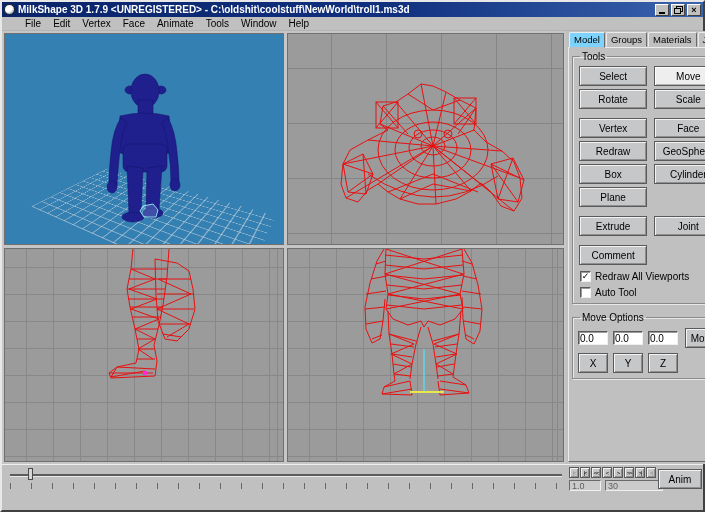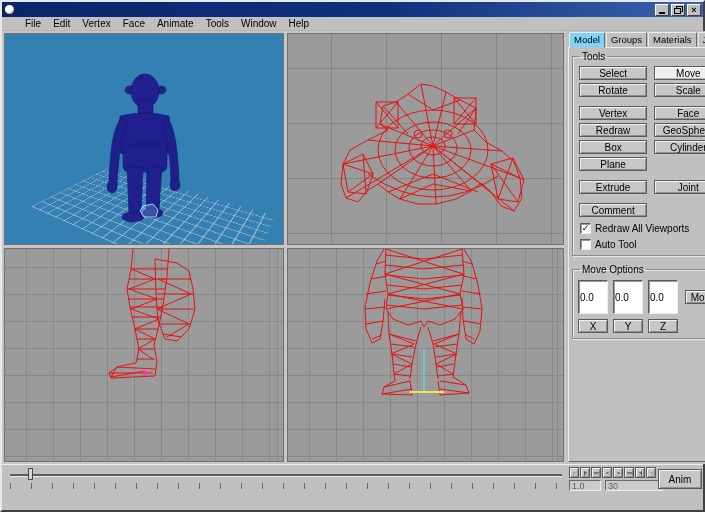--- a/index.html
+++ b/index.html
@@ -54,30 +54,30 @@
   .sidepanel { flex:1; display:flex; flex-direction:column; background:#c0c0c0; padding:1px 2px 2px 2px; }
   .tabs { display:flex; height:15px; padding-left:1px; }
   .tab { font-size:9.5px; padding:1px 4px 0 4px; margin-right:1px; background:#c0c0c0; color:#000;
     border:1px solid; border-color:#ececec #6a6a6a #c0c0c0 #ececec; border-radius:2px 2px 0 0; white-space:nowrap; }
   .tab.active { background:#7dd3fc; font-weight:normal; position:relative; z-index:2; margin-bottom:-1px; }
   .panelbody { flex:1; border:1px solid; border-color:#ececec #6a6a6a #6a6a6a #ececec; padding:3px 3px 0 3px; background:#c0c0c0; }
   fieldset { border:1px solid #8a8a8a; box-shadow:1px 1px 0 #e8e8e8 inset, 1px 1px 0 #e8e8e8; padding:3px 3px 5px 3px; margin-bottom:8px; }
   legend { font-size:10px; padding:0 2px; margin-left:4px; color:#000; }
   .tgrid { display:grid; grid-template-columns:1fr 1fr; gap:3px 7px; padding:1px 3px; }
   .spacer2 { grid-column:1 / span 2; height:3px; }
-  .btn95 { background:#c6c7c9; color:#000; font-size:10px; font-family:"Liberation Sans",sans-serif; height:14px;
+  .btn95 { background:#c6c7c9; color:#000; font-size:10px; font-family:"Liberation Sans",sans-serif; height:20px;
     border:1px solid #5a5a5a; box-shadow: inset 1px 1px 0 #f2f2f2, inset -1px -1px 0 #8f8f8f;
     display:flex; align-items:center; justify-content:center; cursor:default; white-space:nowrap; }
   .btn95.active-tool { background:#eeeeee; box-shadow: inset 1px 1px 0 #ffffff, inset -1px -1px 0 #b5b5b5; }
   .checkrow { display:flex; align-items:center; gap:4px; margin:5px 2px 0 4px; font-size:10px; }
   .checkbox { width:11px; height:11px; background:#fff; border:1px solid; border-color:#5a5a5a #efefef #efefef #5a5a5a;
     box-shadow: inset 1px 1px 0 #9a9a9a; font-size:9px; line-height:9px; text-align:center; color:#000; flex:0 0 11px; }
   .mo-row { display:flex; gap:5px; padding:2px 2px 0 2px; align-items:center; }
   .mo-input { width:30px; height:14px; background:#fff; border:1px solid; border-color:#5a5a5a #efefef #efefef #5a5a5a;
-    box-shadow: inset 1px 1px 0 #9a9a9a; font-size:10px; padding:16px 1px; font-family:"Liberation Sans",sans-serif; }
+    box-shadow: inset 1px 1px 0 #9a9a9a; font-size:10px; padding:2px 1px; font-family:"Liberation Sans",sans-serif; }
   .mo-axis { width:30px; }
   .mo-move { width:36px; margin-left:2px; }
 
   
   .timeline { flex:0 0 29px; position:relative; background:#c0c0c0; border-top:1px solid #efefef; }
   .track { position:absolute; left:8px; top:9px; width:552px; height:2px; background:#5c5c5c; box-shadow:0 1px 0 #e9e9e9; }
   .thandle { position:absolute; left:26px; top:3px; width:5px; height:12px; background:#d6d6d6; border:1px solid #4a4a4a; }
   .ticks { position:absolute; left:8px; top:18px; width:552px; height:6px;
     background: repeating-linear-gradient(90deg,#4a4a4a 0 1px,transparent 1px 21px); opacity:.75; }
   .playrow { position:absolute; left:567px; top:2px; display:flex; gap:1px; }
@@ -97,20 +97,21 @@
   .status-cell { position:absolute; left:420px; right:4px; top:2px; bottom:2px;
     border:1px solid; border-color:#8a8a8a #efefef #efefef #8a8a8a; }
 </style>
 </head>
 <body>
 
 <div class="window">
 
   <div class="titlebar">
     <span class="app-icon"></span>
+    <span class="title-text">MilkShape 3D 1.7.9 &lt;UNREGISTERED&gt; - C:\oldshit\coolstuff\NewWorld\troll1.ms3d</span>
     <span class="winbtns">
       <span class="winbtn">
           <span class="glyph-min"></span>
         </span>
       <span class="winbtn">
           <span class="glyph-restore"></span>
         </span>
       <span class="winbtn">
           <span>×</span>
         </span>

